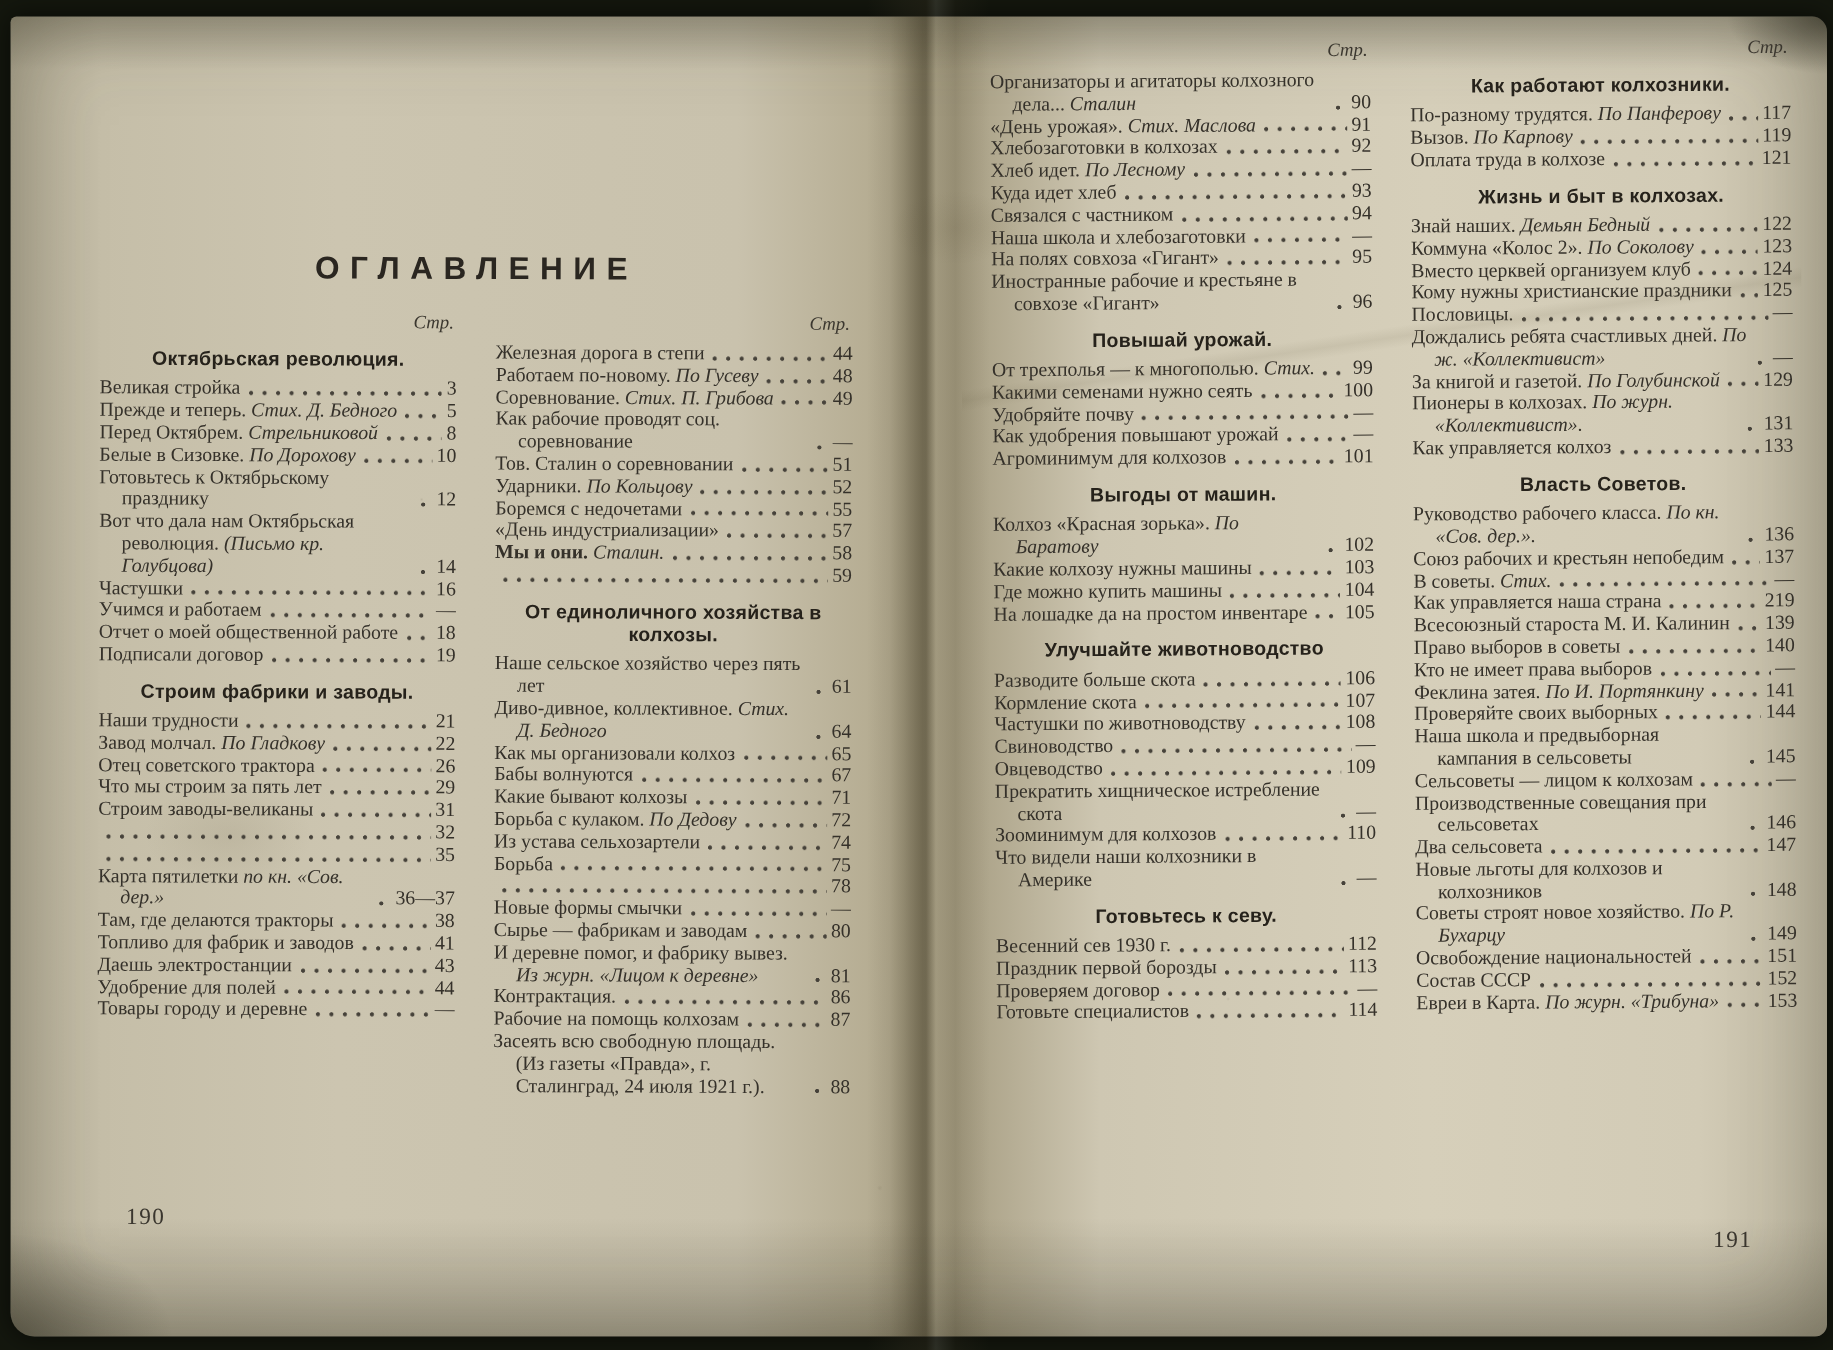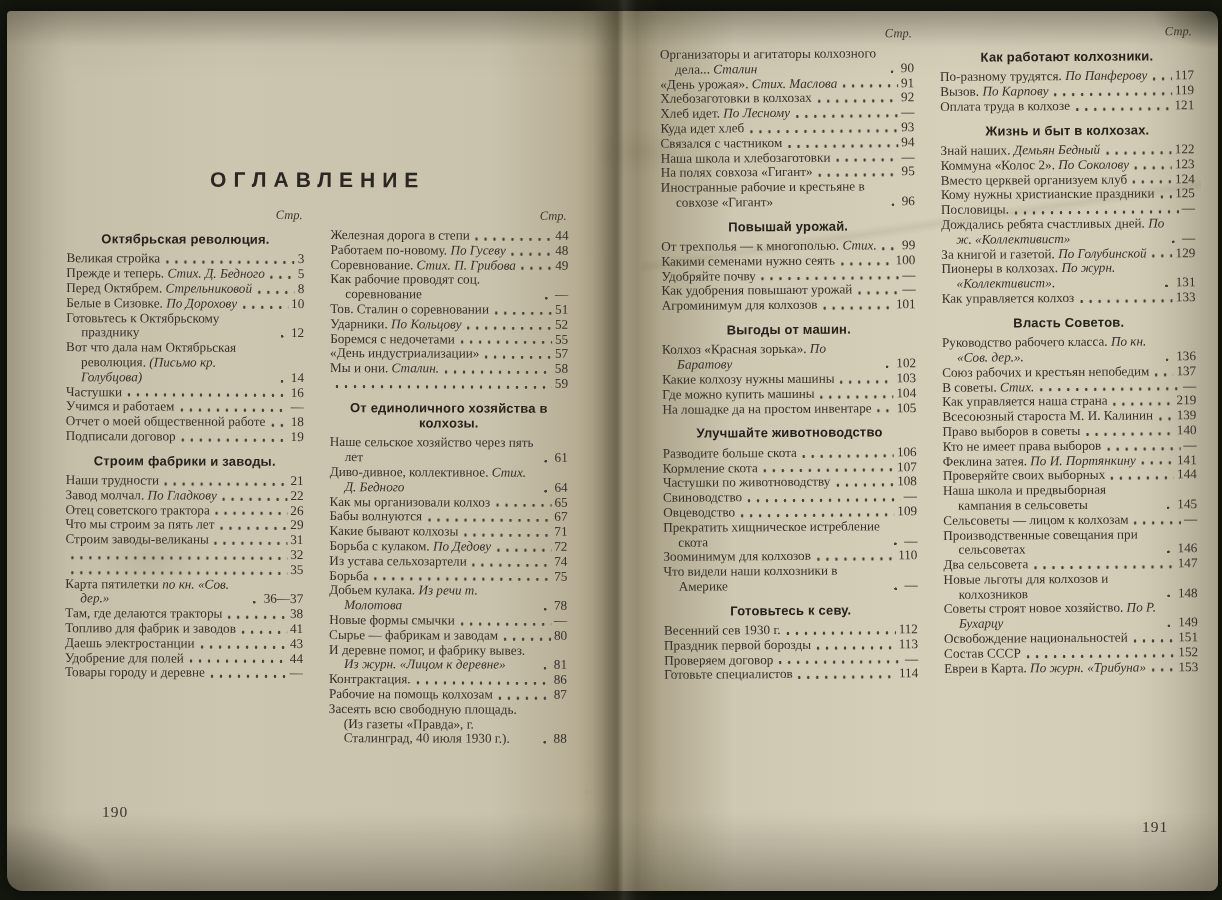--- a/index.html
+++ b/index.html
@@ -34,23 +34,23 @@
   .str{font-style:italic;text-align:right;font-size:12.5px;color:#3b372f;padding-right:2px;margin-bottom:5px;}
   .sec{margin:9px 2px 5px;text-align:center;font-family:"Liberation Sans","DejaVu Sans",sans-serif;
     font-weight:bold;font-size:13px;letter-spacing:.2px;color:#26221b;line-height:1.18;}
   .entry{display:flex;align-items:flex-end;font-size:13.2px;line-height:14.8px;color:#35312a;}
   .entry .t{flex:0 1 auto;min-width:0;padding-left:15px;text-indent:-15px;}
   .entry .lead{flex:1 0 8px;height:3px;margin:0 3px 3px 5px;
     background-image:radial-gradient(circle at 2px 1.5px,#46423a 1.15px,rgba(0,0,0,0) 1.6px);
     background-size:9px 3px;background-repeat:repeat-x;background-position:left bottom;}
   .entry .num{flex:0 0 auto;text-align:right;white-space:nowrap;}
   .it{font-style:italic;}
-  .bd{font-weight:normal;}
+  .bd{font-weight:bold;}
   .folio{position:absolute;font-size:15.5px;color:#3a362e;letter-spacing:1px;}
-  .folio-left{left:84px;top:803px;margin-left:18px;}
+  .folio-left{left:84px;top:803px;}
   .folio-right{left:1142px;top:818px;}
   .grain{position:absolute;inset:0;pointer-events:none;opacity:.5;
     background:
       radial-gradient(2px 2px at 23% 37%, rgba(80,72,50,.25), transparent 60%),
       radial-gradient(2px 2px at 67% 74%, rgba(80,72,50,.22), transparent 60%),
       radial-gradient(3px 3px at 48% 88%, rgba(80,72,50,.20), transparent 60%),
       radial-gradient(2px 2px at 82% 22%, rgba(80,72,50,.22), transparent 60%);}
 </style>
 </head>
 <body>
@@ -266,21 +266,20 @@
             <span class="t"><span>Из устава сельхозартели</span></span>
             <span class="lead"></span>
             <span class="num">74</span>
           </div>
           <div class="entry">
             <span class="t"><span>Борьба</span></span>
             <span class="lead"></span>
             <span class="num">75</span>
           </div>
           <div class="entry">
-            <span class="t"><span>Добьем кулака. </span><span class="it">Из речи т. Молотова</span></span>
             <span class="lead"></span>
             <span class="num">78</span>
           </div>
           <div class="entry">
             <span class="t"><span>Новые формы смычки</span></span>
             <span class="lead"></span>
             <span class="num">—</span>
           </div>
           <div class="entry">
             <span class="t"><span>Сырье — фабрикам и заводам</span></span>
@@ -296,21 +295,21 @@
             <span class="t"><span>Контрактация.</span></span>
             <span class="lead"></span>
             <span class="num">86</span>
           </div>
           <div class="entry">
             <span class="t"><span>Рабочие на помощь колхозам</span></span>
             <span class="lead"></span>
             <span class="num">87</span>
           </div>
           <div class="entry">
-            <span class="t"><span>Засеять всю свободную площадь. (Из газеты «Правда», г. Сталинград, 40 июля 1930 г.).</span></span>
+            <span class="t"><span>Засеять всю свободную площадь. (Из газеты «Правда», г. Сталинград, 24 июля 1921 г.).</span></span>
             <span class="lead"></span>
             <span class="num">88</span>
           </div>
         </div>
       </div>
   </div>
 
   <div class="page right">
     <div class="cols">
         <div class="col">

